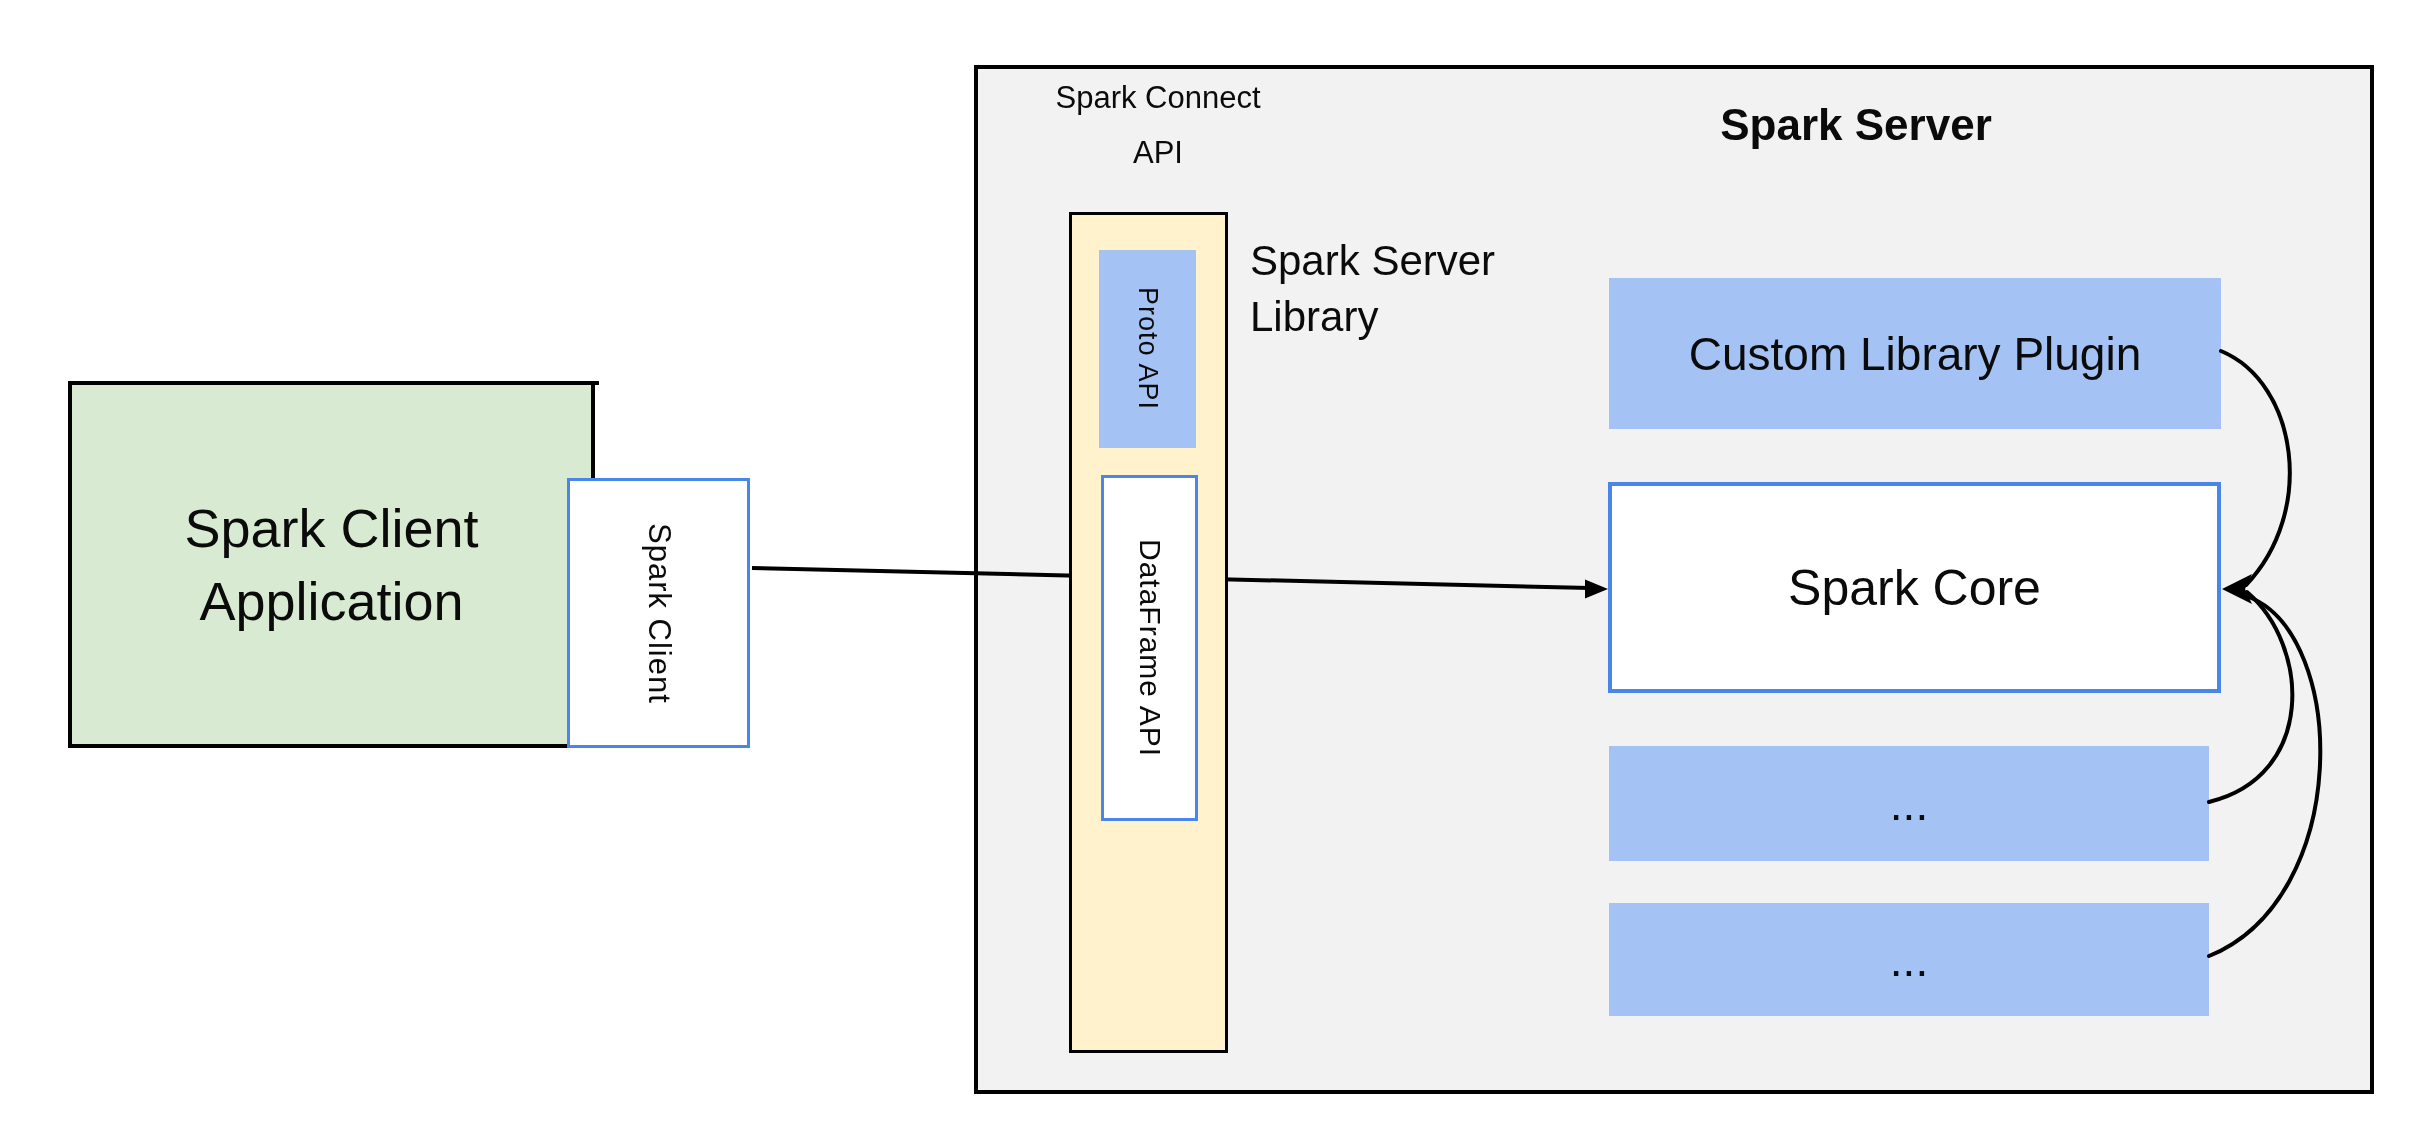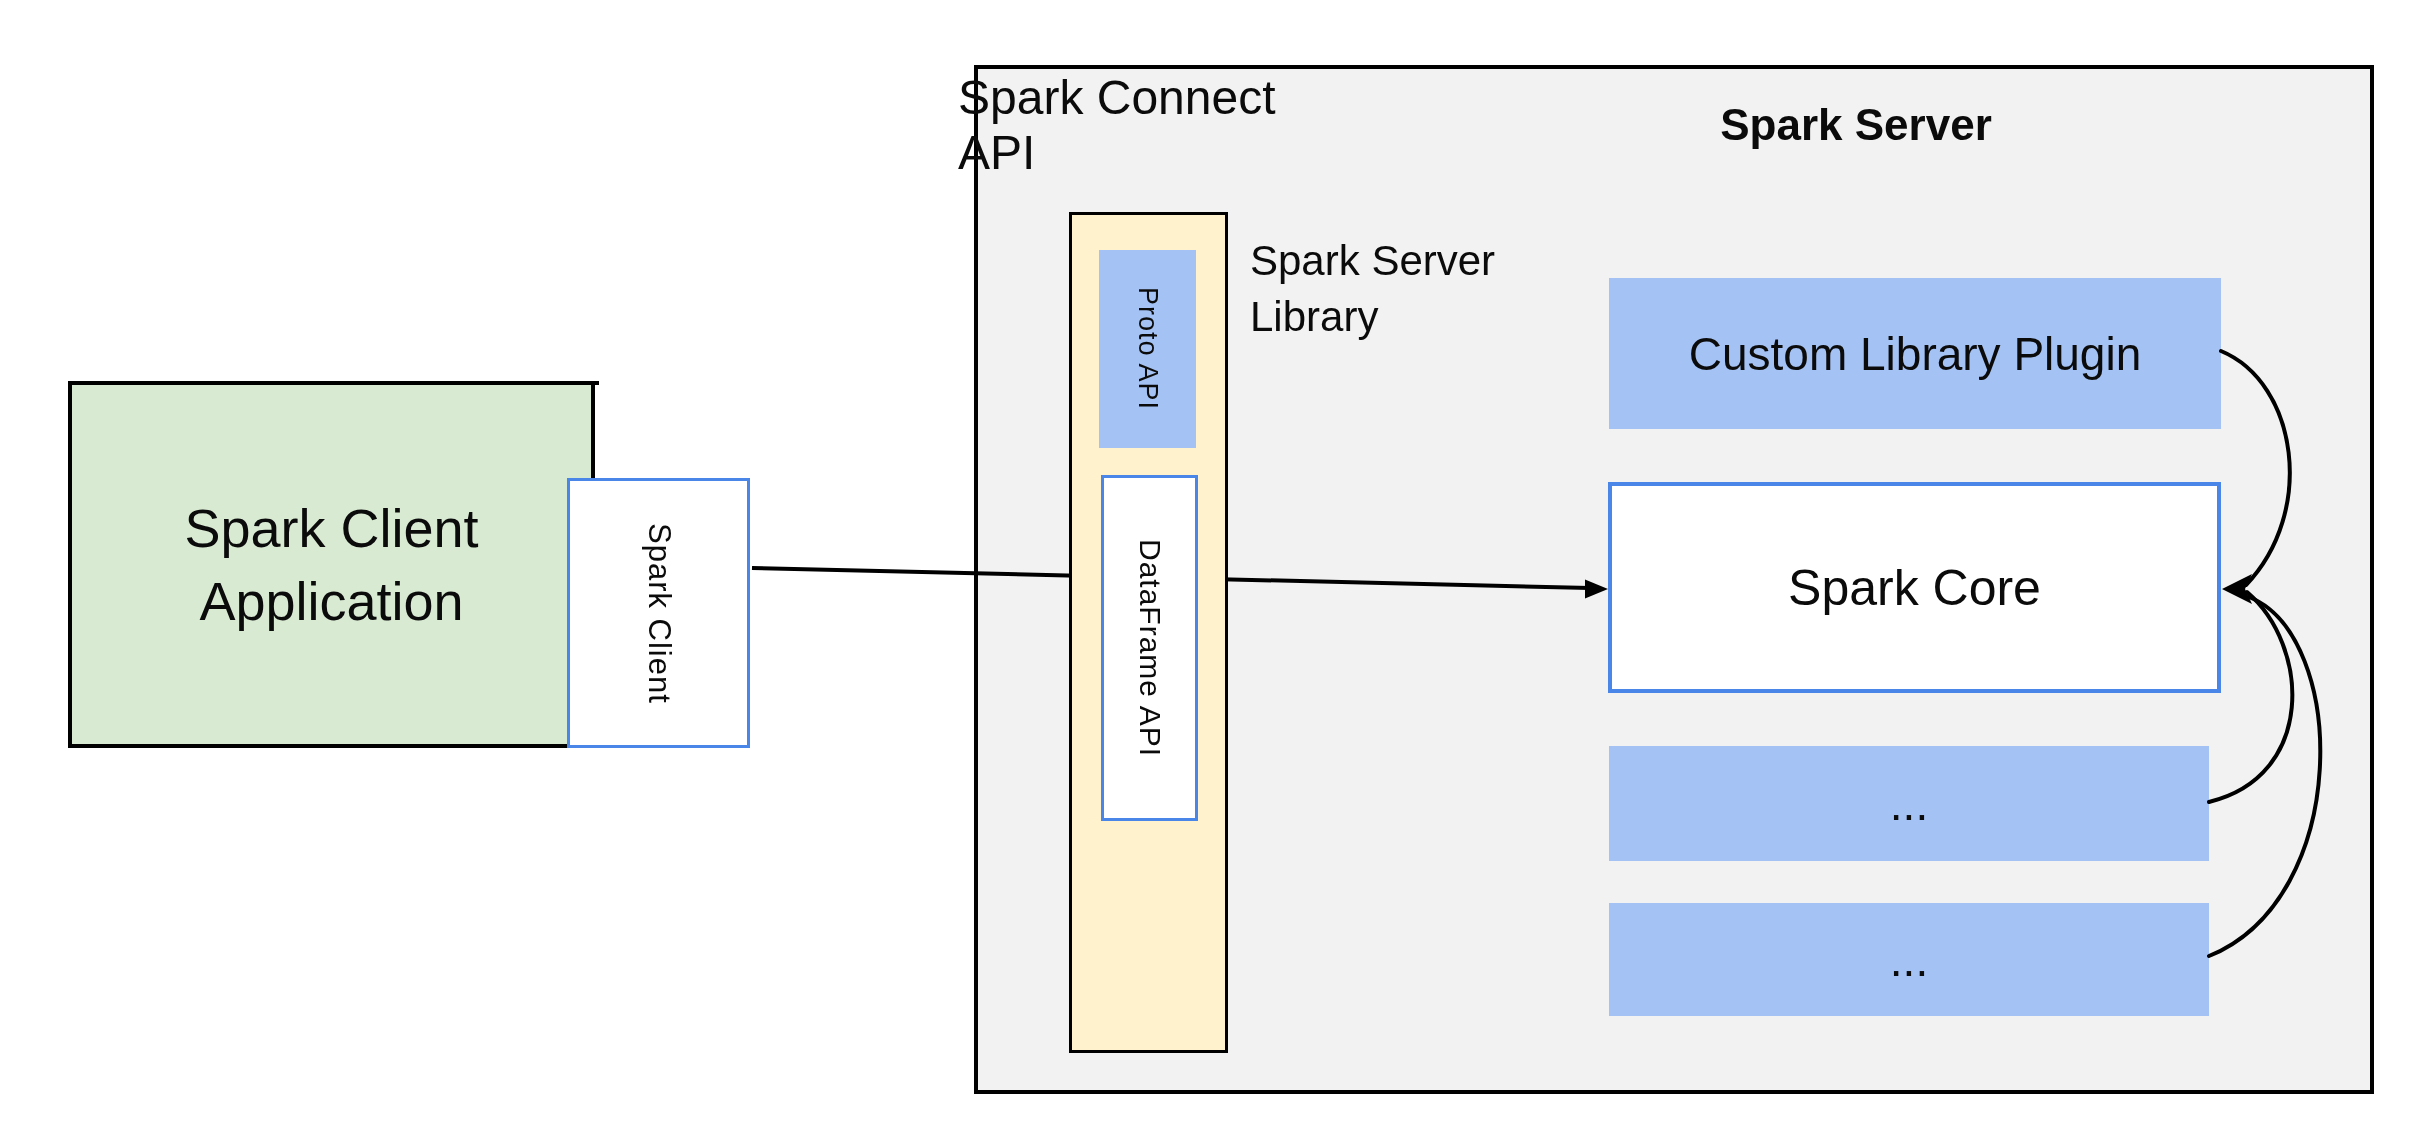--- a/index.html
+++ b/index.html
@@ -40,21 +40,21 @@
   .vtext{
     writing-mode:vertical-rl;text-orientation:mixed;
     display:flex;align-items:center;justify-content:center;
     width:100%;height:100%;
   }
   .spark-client .vtext{font-size:31px;letter-spacing:1px;}
 
   
   .connect-title{
     left:958px;top:70px;width:400px;
-    font-size:48px;line-height:55px;z-index:6;
+    font-size:31px;line-height:55px;text-align:center;z-index:6;
   }
   .server-title{
     left:1656px;top:100px;width:400px;
     font-size:44px;line-height:50px;font-weight:700;text-align:center;z-index:6;
   }
   .server-lib-label{
     left:1250px;top:233px;width:330px;
     font-size:42px;line-height:56px;text-align:left;z-index:6;
   }
 

